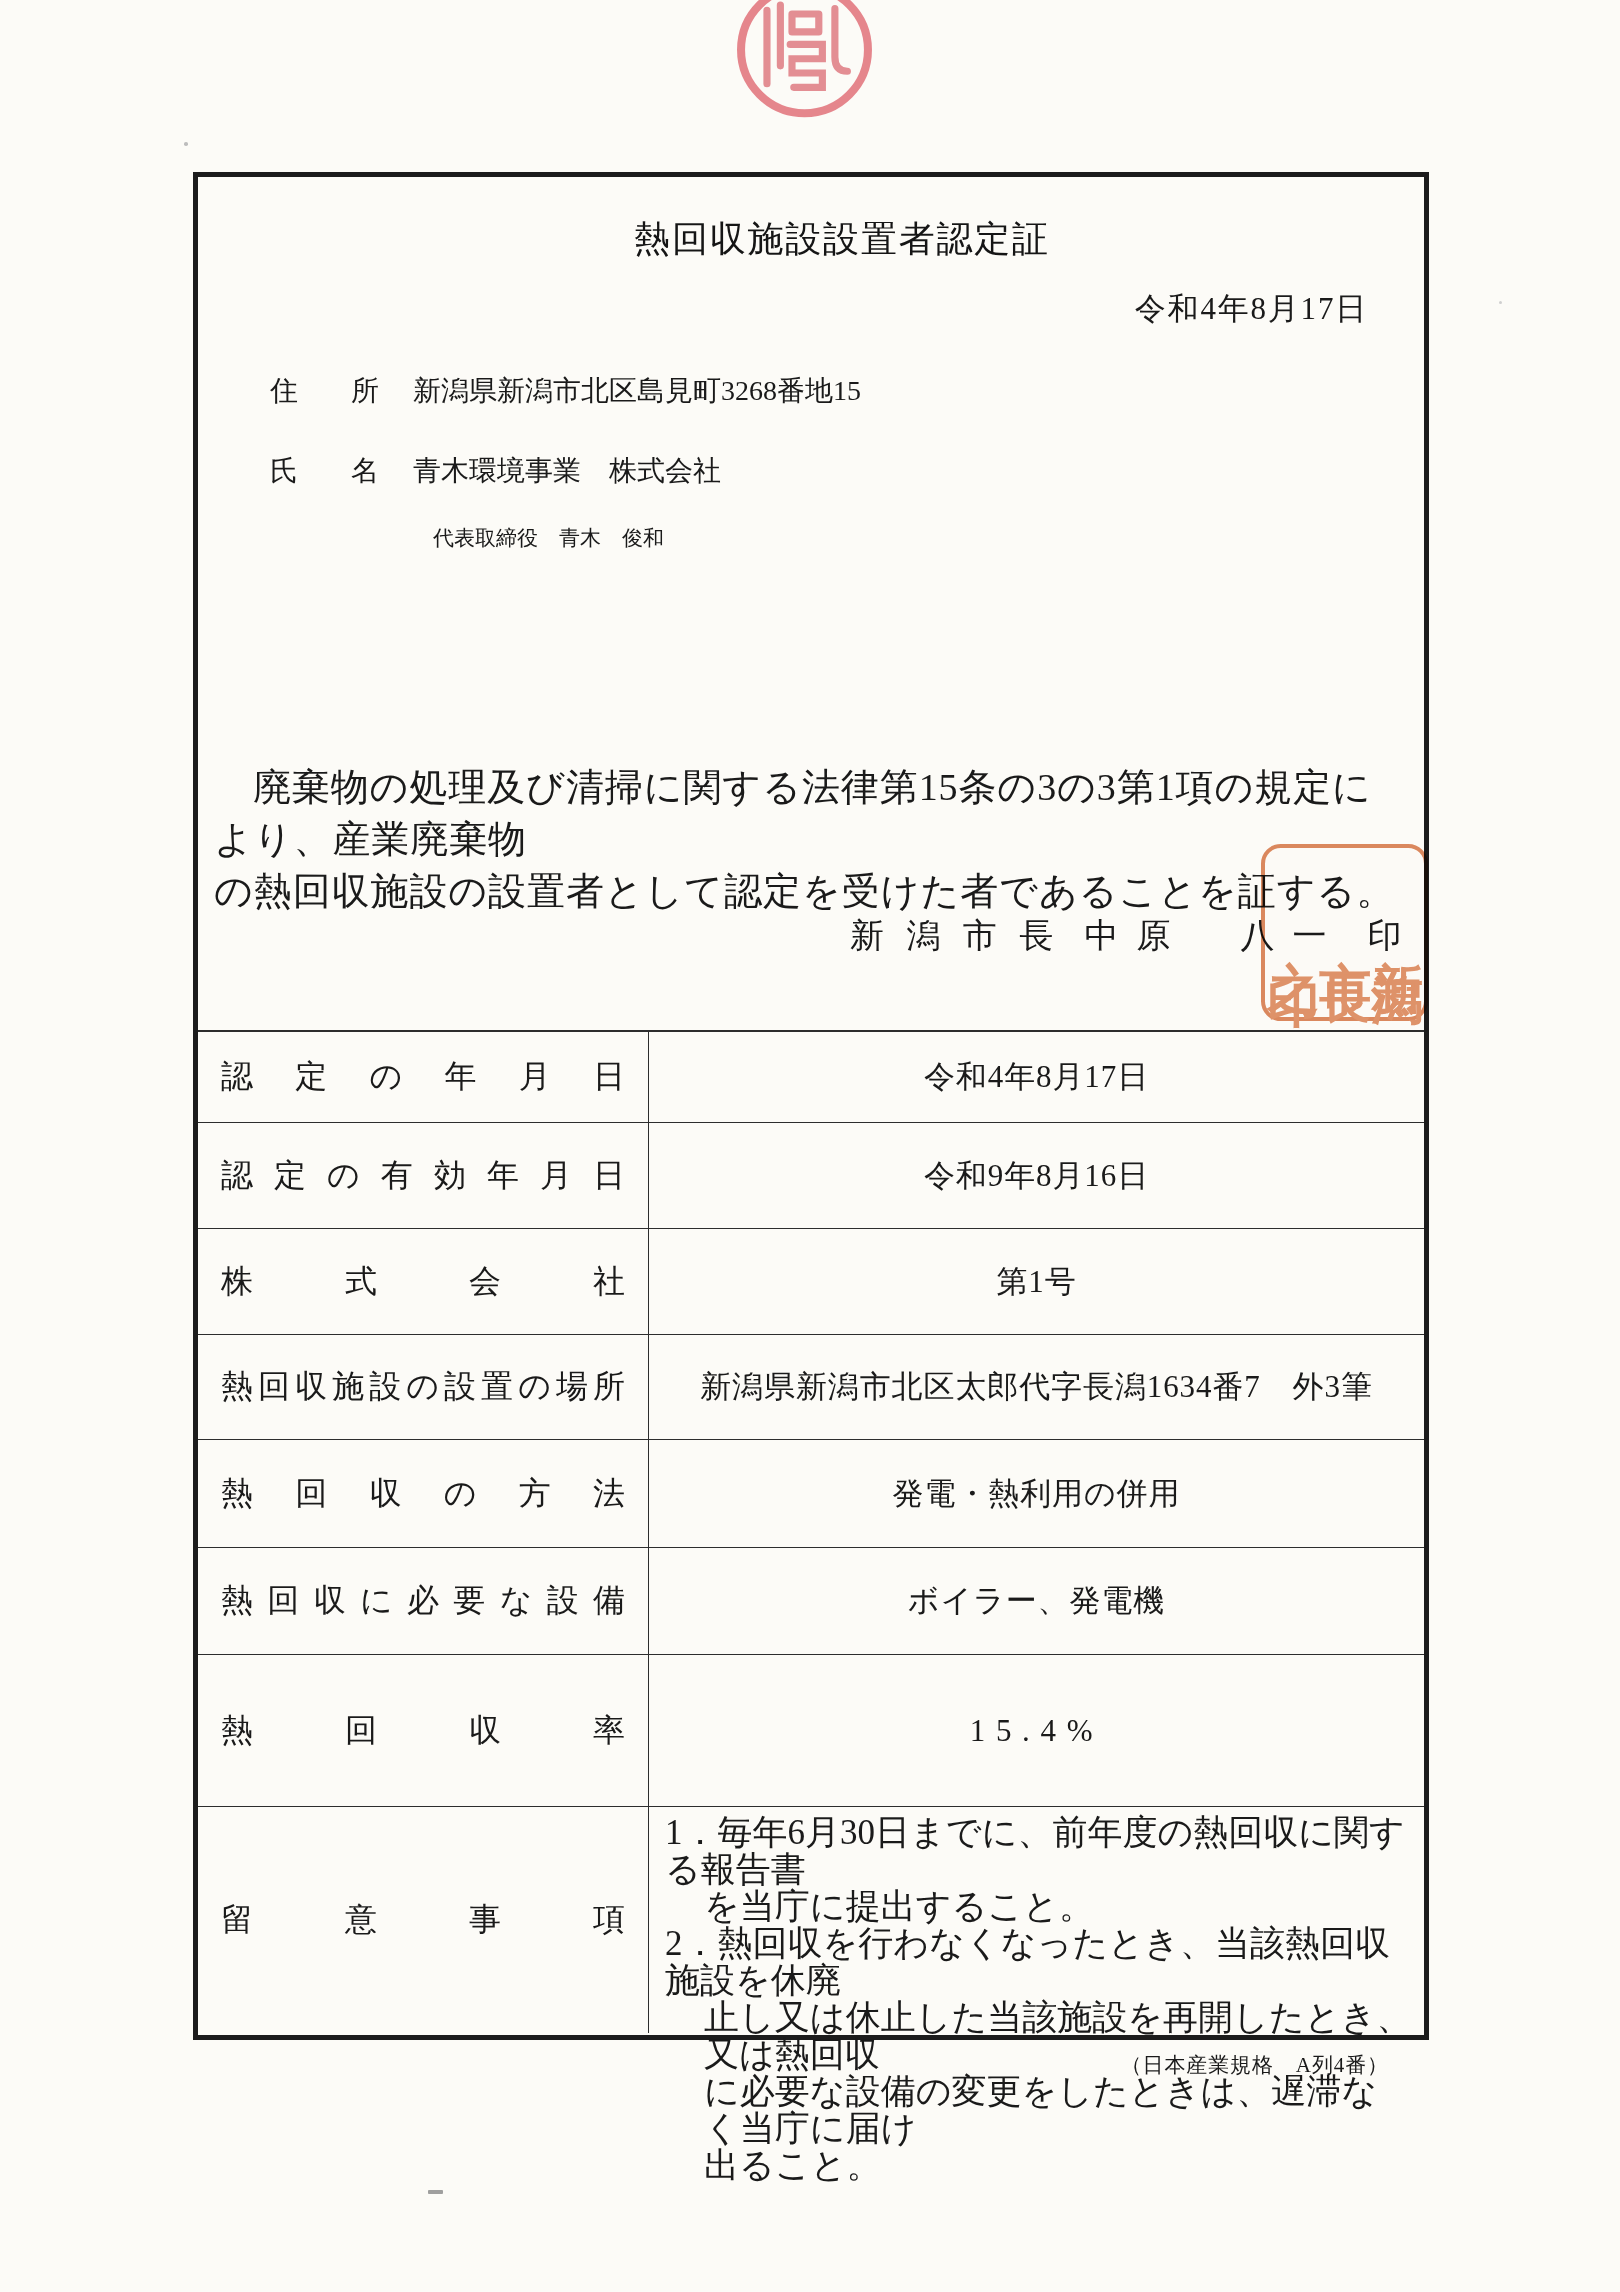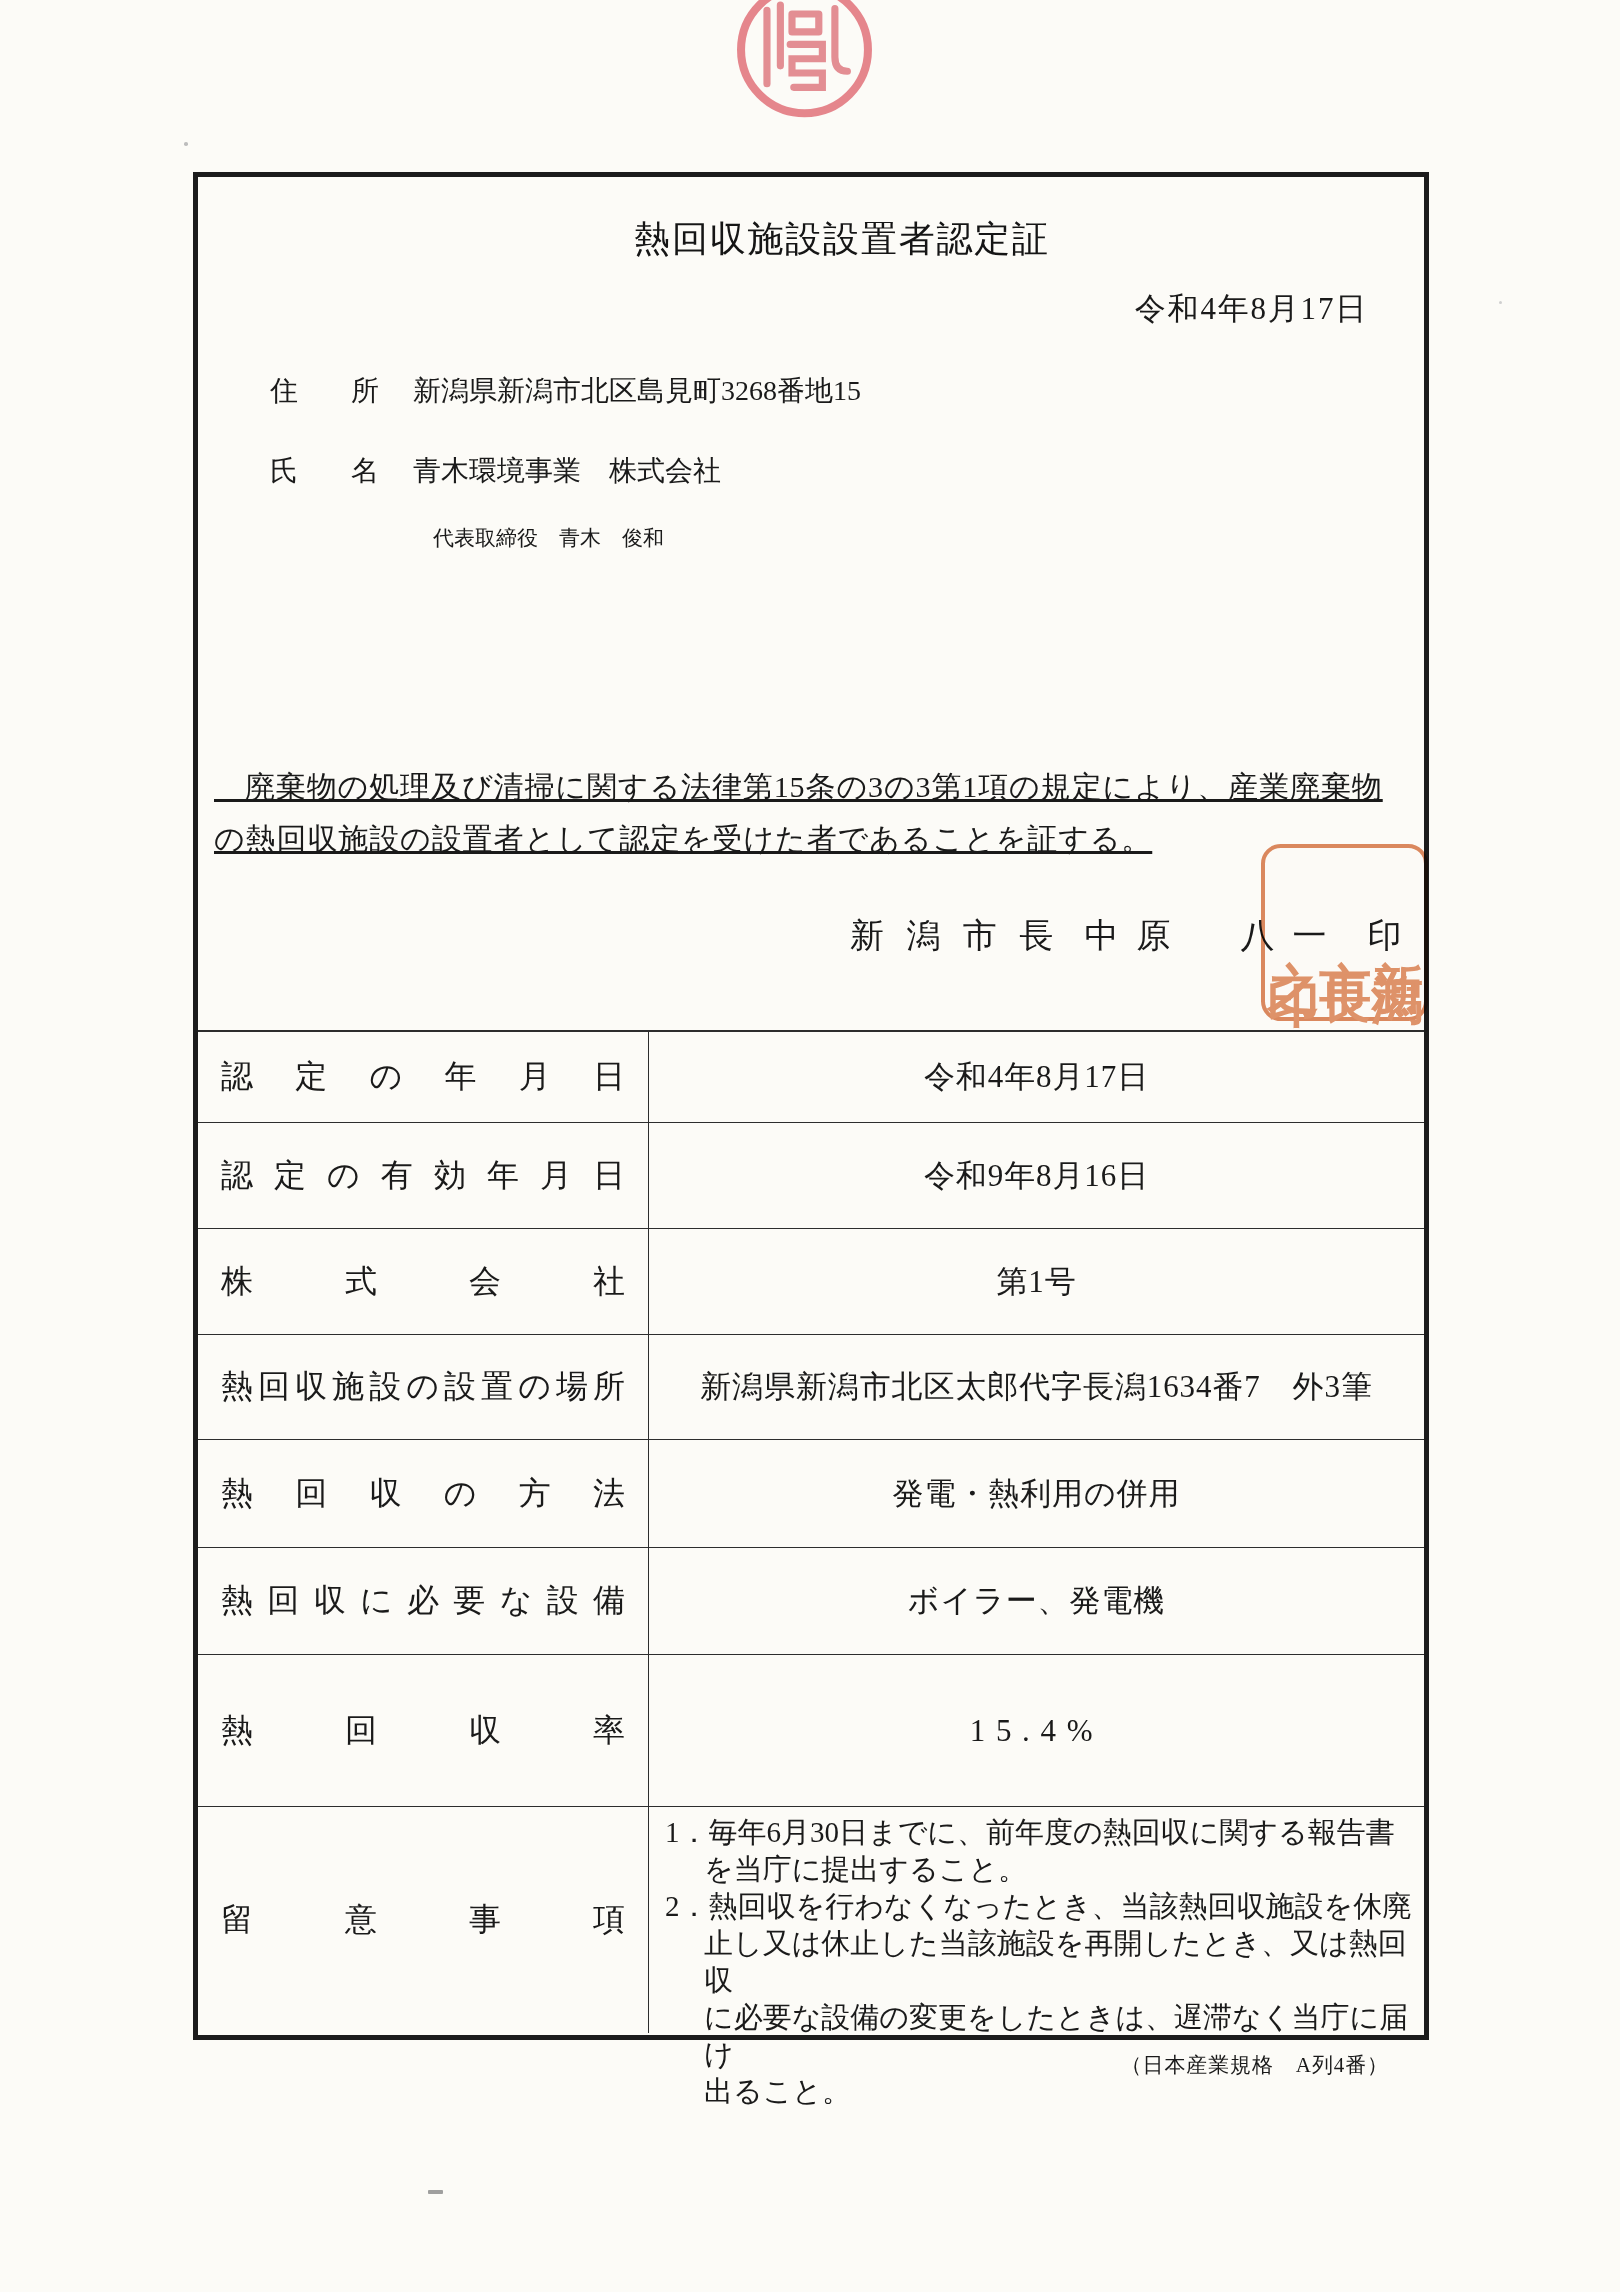--- a/index.html
+++ b/index.html
@@ -29,21 +29,21 @@
   }
   .addr-row{ position:absolute; left:72px; font-size:28px; display:flex; align-items:flex-start; }
   .addr-row .lbl{ letter-spacing:12.5px; margin-right:21.5px; }
   .row-address{ top:195px; }
   .row-name{ top:275px; }
   .representative{
     position:absolute; top:347px; left:235px; font-size:21px;
   }
   .body-par{
     position:absolute; top:584px; left:16px; right:25px;
-    font-size:30px; line-height:52px; letter-spacing:0.9px;text-decoration:underline;
+    font-size:38px; line-height:52px; letter-spacing:0.9px;
   }
   .issuer-line{
     position:absolute; top:736px; left:652px; font-size:34px;
     display:flex; align-items:center; white-space:nowrap;
   }
   .issuer-office{ letter-spacing:22.4px; }
   .issuer-name{ letter-spacing:18px; margin-left:9px; }
   .in-mark{ margin-left:23px; }
   
   .official-seal{
@@ -75,21 +75,21 @@
     display:block; width:100%;
     text-align:justify; text-align-last:justify; text-justify:inter-character;
   }
   .tvalue{
     flex:1; display:flex; align-items:center; justify-content:center;
     font-size:31px; letter-spacing:0.9px;
   }
   .tvalue.rate{ letter-spacing:10.7px; }
   .tvalue.remarks{
     display:block; padding:7.2px 12.5px 0 16px;
-    font-size:29px; line-height:37px; letter-spacing:0;
+    font-size:35px; line-height:37px; letter-spacing:0;
   }
   .remark-line.cont{ padding-left:39px; }
   
   .jis-note{
     position:absolute; top:2051px; right:231px; font-size:21px; letter-spacing:0.9px;
   }
   .speck{ position:absolute; background:#bdbdbd; border-radius:1.8px; }
   .speck.a{ left:184px; top:142px; width:3.6px; height:3.6px; }
   .speck.b{ left:1499px; top:301px; width:2.7px; height:2.7px; background:#cfcfcf; }
   .dash{ position:absolute; left:428px; top:2190px; width:15px; height:3.6px;

